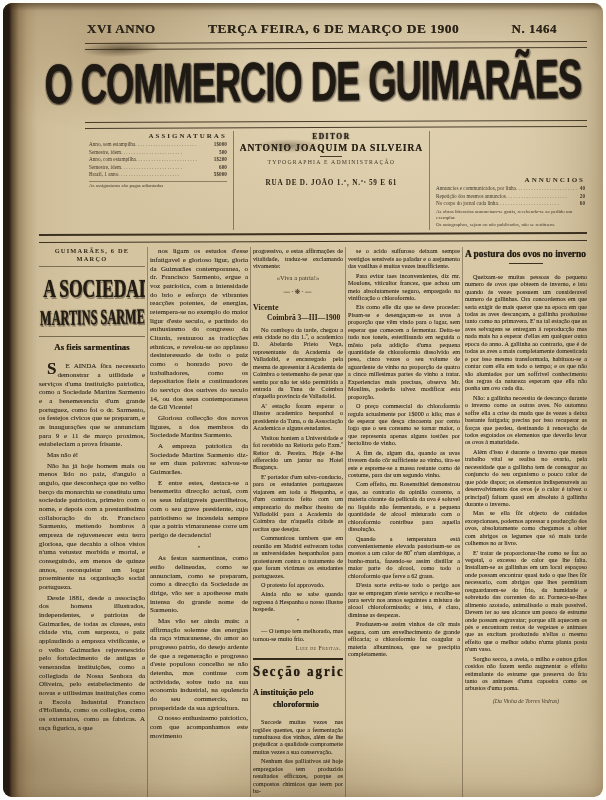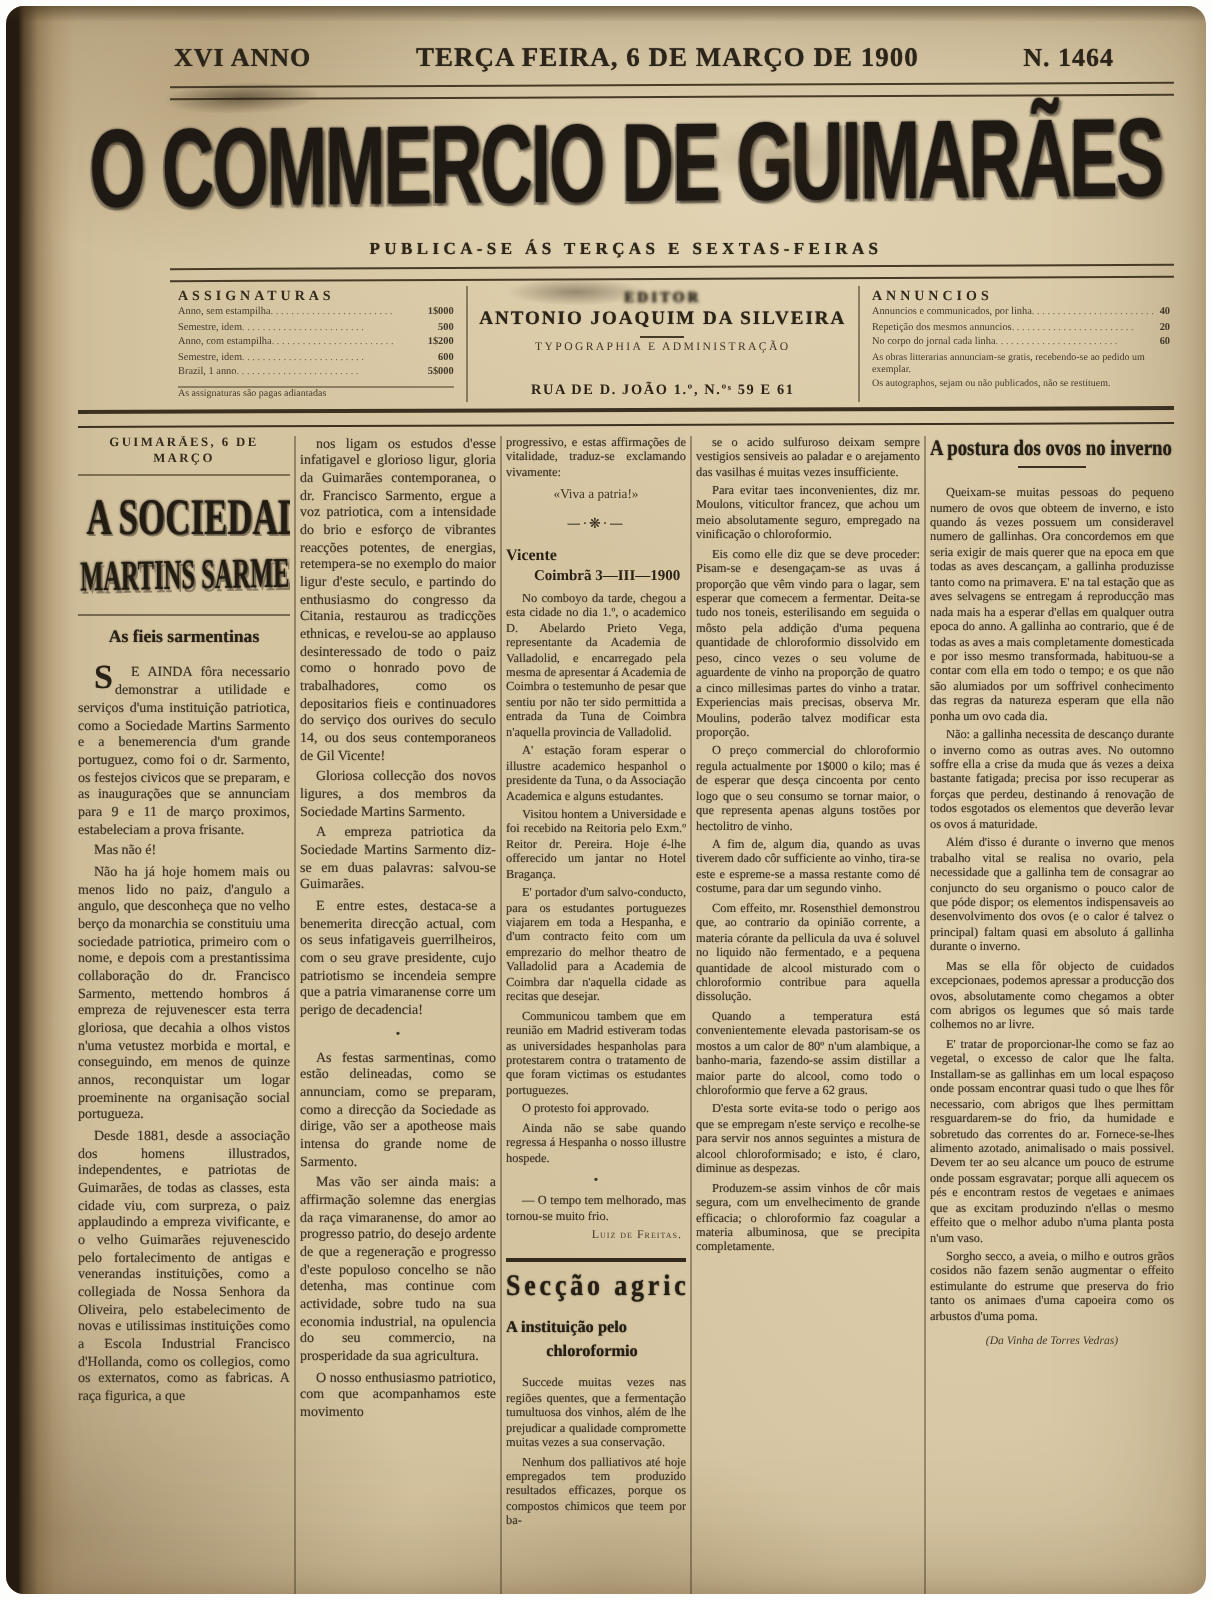--- a/index.html
+++ b/index.html
@@ -34,23 +34,23 @@
   .masthead{margin:0;font-family:"Liberation Sans","DejaVu Sans",sans-serif;font-weight:bold;font-size:37px;
     letter-spacing:-1px;color:#1e1913;white-space:nowrap;display:inline-block;
     transform:scale(.98,1.5) rotate(-.4deg);transform-origin:center top;
     text-shadow:0 0 1px #1e1913,1.5px 1px 1px rgba(30,25,19,.45), -1px 1px 0 rgba(30,25,19,.3);}
   .subtitle{text-align:center;font-weight:bold;font-size:8.5px;letter-spacing:2.2px;color:#2e2719;margin-top:2px;text-shadow:0 0 .5px rgba(46,39,25,.9);}
   .rule-double.thin{margin-top:4px;}
 
   
   .infobar{display:flex;margin:3px 0 0 46px;width:504px;align-items:stretch;color:#41382a;}
   .cell{padding:1px 4px;}
-  .cell h3{margin:0 0 1px 0;text-align:left;font-size:7px;letter-spacing:2px;font-weight:bold;color:#332b1d;}
+  .cell h3{margin:0 0 1px 0;text-align:right;font-size:7px;letter-spacing:2px;font-weight:bold;color:#332b1d;}
   .assin{width:172px;}
-  .annun{width:186px;}
+  .annun{width:186px;margin-top:44px;}
   .editor-cell{flex:1;text-align:center;}
   .vrule{width:1px;background:rgba(70,56,36,.55);margin:0 2px;}
   .rates{font-size:5.2px;line-height:1.45;}
   .rate-row{display:flex;align-items:baseline;}
   .rate-row .lbl{white-space:nowrap;}
   .rate-row .dots{flex:1;overflow:hidden;white-space:nowrap;color:#77684c;}
   .rate-row .dots::after{content:" . . . . . . . . . . . . . . . . . . . . . . . .";}
   .rate-row .prc{white-space:nowrap;font-weight:bold;}
   .note{font-size:5px;border-top:1px solid rgba(70,56,36,.5);margin-top:2px;padding-top:1px;}
   .annun .note{border-top:none;margin-top:1px;padding-top:0;line-height:1.25;}
@@ -113,21 +113,20 @@
       <header>
         <div class="topline">
           <span>XVI ANNO</span>
           <span class="mid">TERÇA FEIRA, 6 DE MARÇO DE 1900</span>
           <span>N. 1464</span>
         </div>
         <div class="rule-double"></div>
         <div class="masthead-wrap">
           <h1 class="masthead">O COMMERCIO DE GUIMARÃES</h1>
         </div>
-        <div class="subtitle">PUBLICA-SE ÁS TERÇAS E SEXTAS-FEIRAS</div>
         <div class="rule-double thin"></div>
 
         <div class="infobar">
           <section class="cell assin">
             <h3>ASSIGNATURAS</h3>
             <div class="rates">
                 <div class="rate-row">
                   <span class="lbl">Anno, sem estampilha</span>
                   <span class="dots"></span>
                   <span class="prc">1$000</span>

